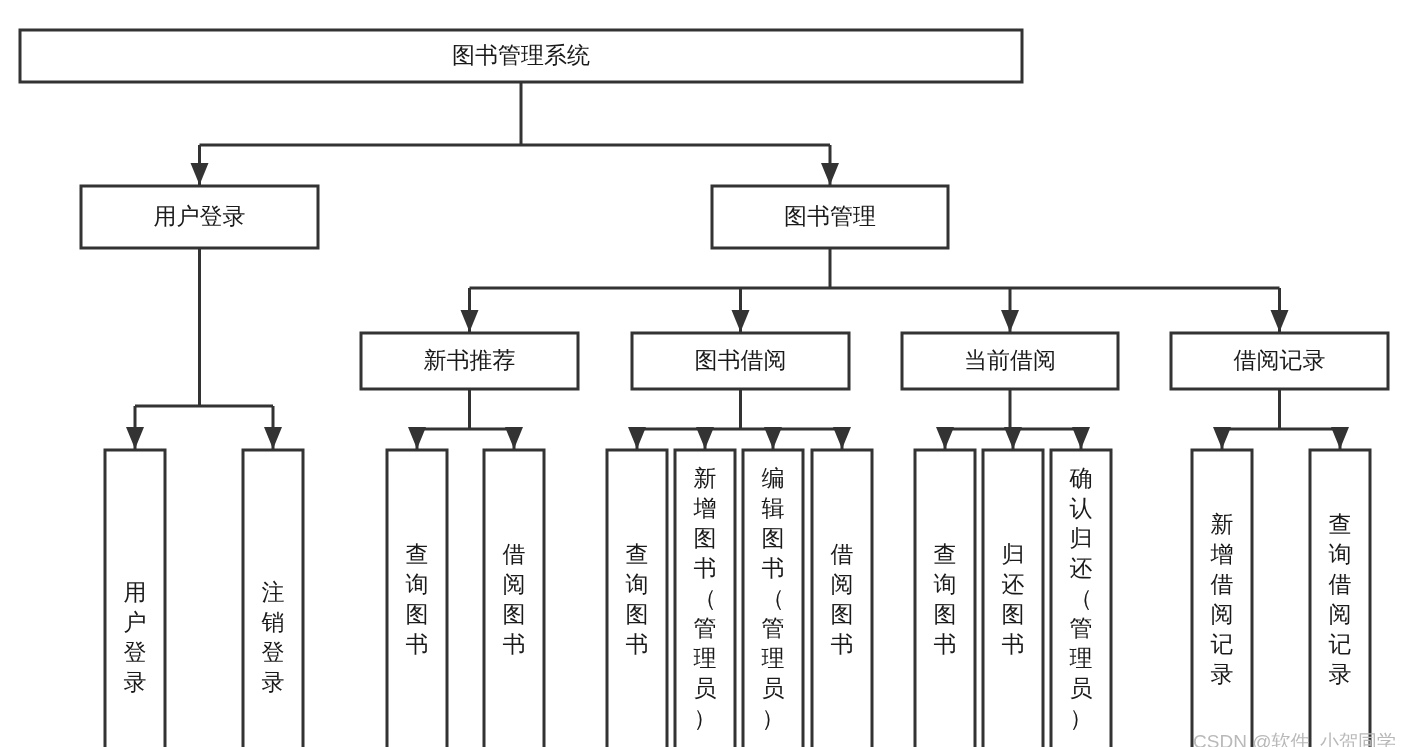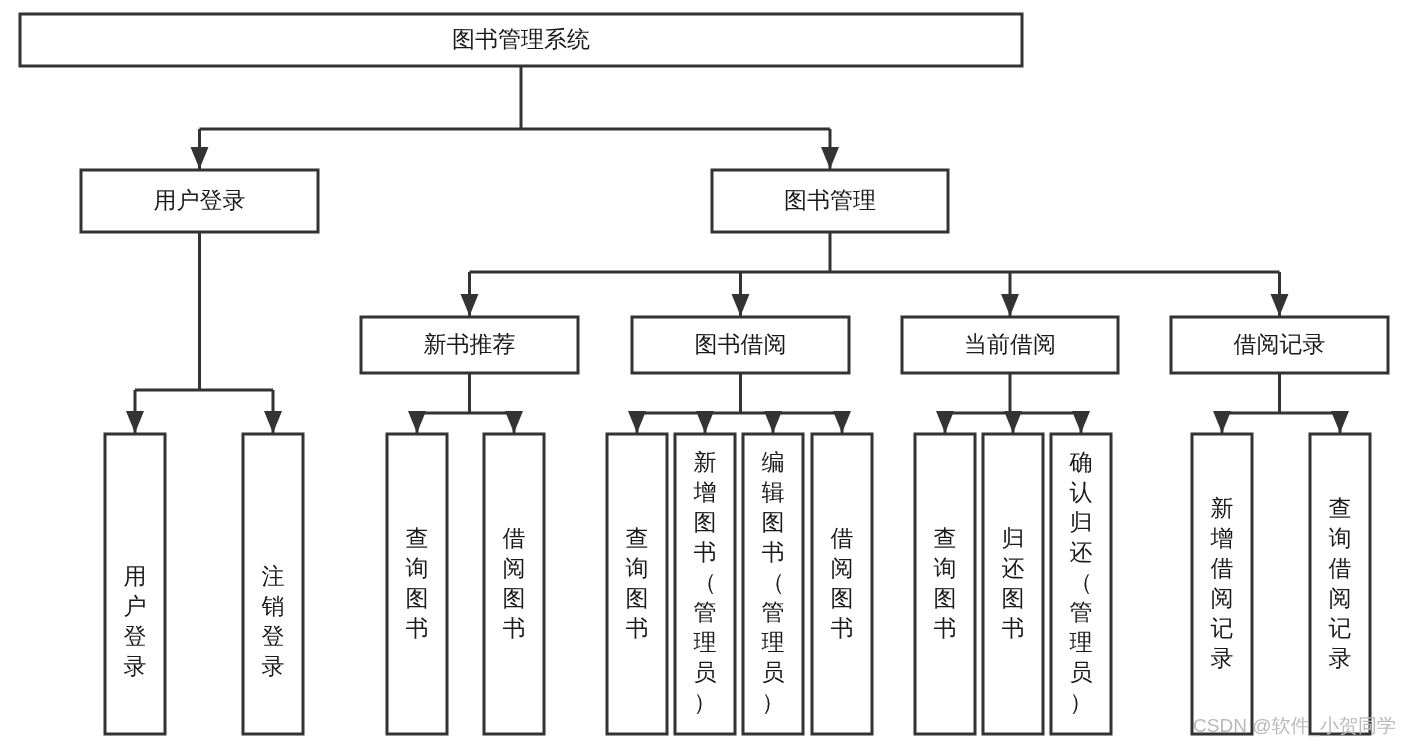--- a/index.html
+++ b/index.html
@@ -10,21 +10,21 @@
   body {
     width: 1405px;
     height: 747px;
     font-family: "Liberation Sans", "DejaVu Sans", sans-serif;
     overflow: hidden;
     position: relative;
   }
   #diagram-root {
     position: absolute;
     left: 0;
-    top: 0;
+    top: 16px;
     width: 1405px;
     height: 674px;
   }
   svg.flow {
     display: block;
     width: 1405px;
     height: 747px;
   }
   .node-rect {
     fill: #ffffff;

